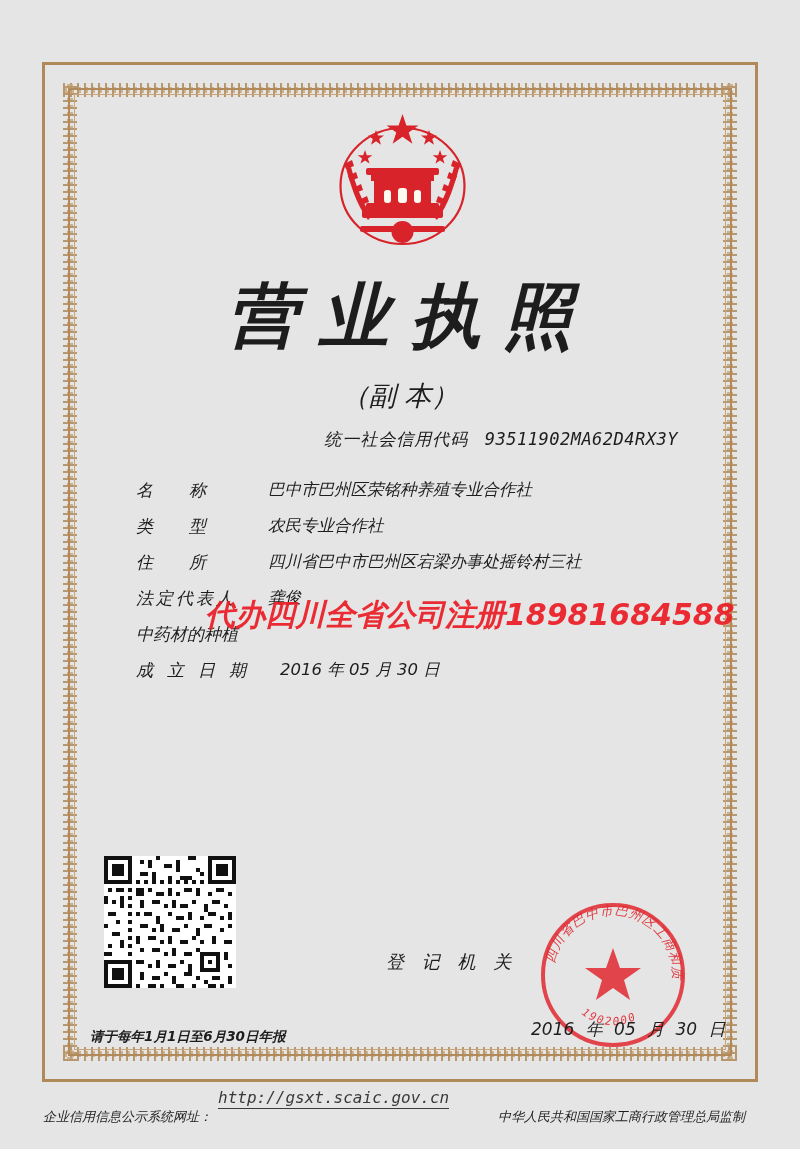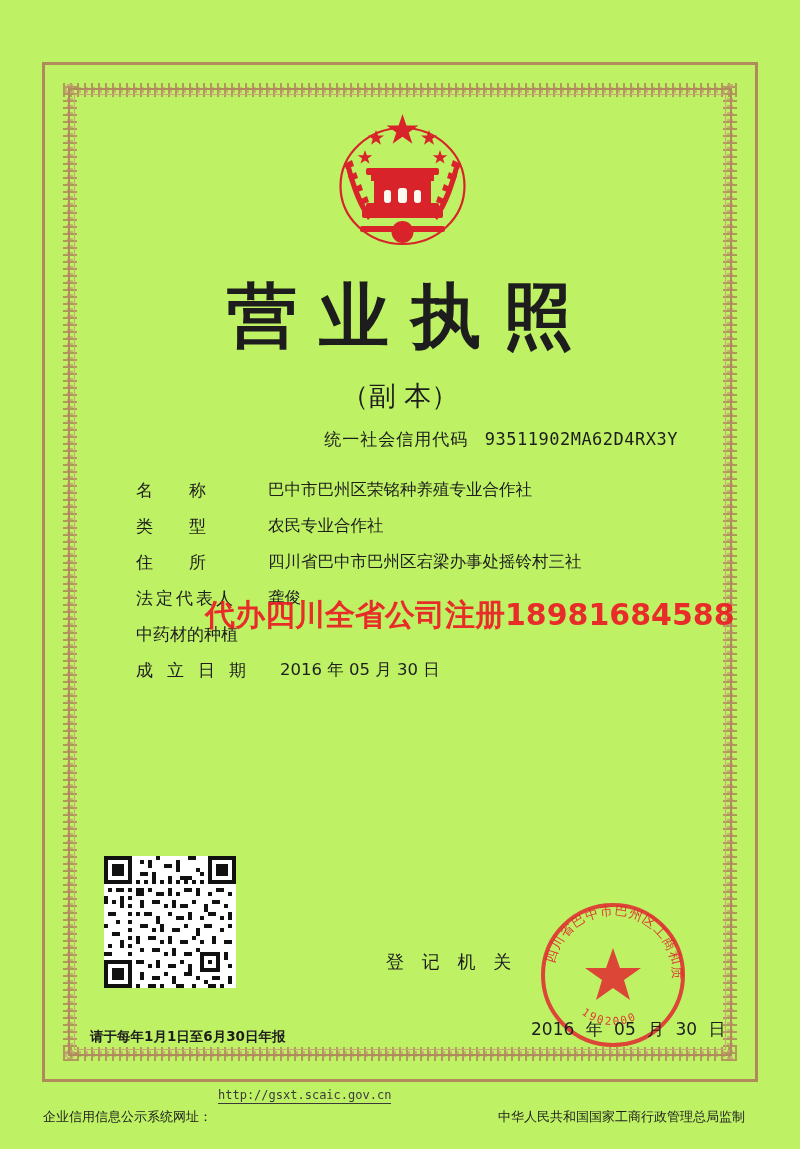--- a/index.html
+++ b/index.html
@@ -11,21 +11,22 @@
     height: 1149px;
     background: #fdfdf8;
     font-family: "Liberation Sans", sans-serif;
     overflow: hidden;
   }
 
   .page {
     position: relative;
     width: 800px;
     height: 1149px;
-    background: #bef264;
+    background: #e5e5e5;
+    font-style: italic;
   }
 
   
   .border-outer {
     position: absolute;
     left: 42px;
     top: 62px;
     width: 716px;
     height: 1020px;
     border: 3px solid #b08a5a;
@@ -228,21 +229,21 @@
     font-family: "DejaVu Sans", "Liberation Sans", sans-serif;
     font-size: 13.5px;
     color: #1d1d1d;
     font-weight: bold;
   }
   .gsxt-url {
     position: absolute;
     left: 218px;
     top: 1088px;
     font-family: "DejaVu Sans Mono", "Liberation Mono", monospace;
-    font-size: 12px;
+    font-size: 16px;
     color: #3a3a3a;
     border-bottom: 1px solid #3a3a3a;
     padding-bottom: 1px;
   }
   .footer-left {
     position: absolute;
     left: 43px;
     top: 1108px;
     font-family: "DejaVu Sans", "Liberation Sans", sans-serif;
     font-size: 13px;

